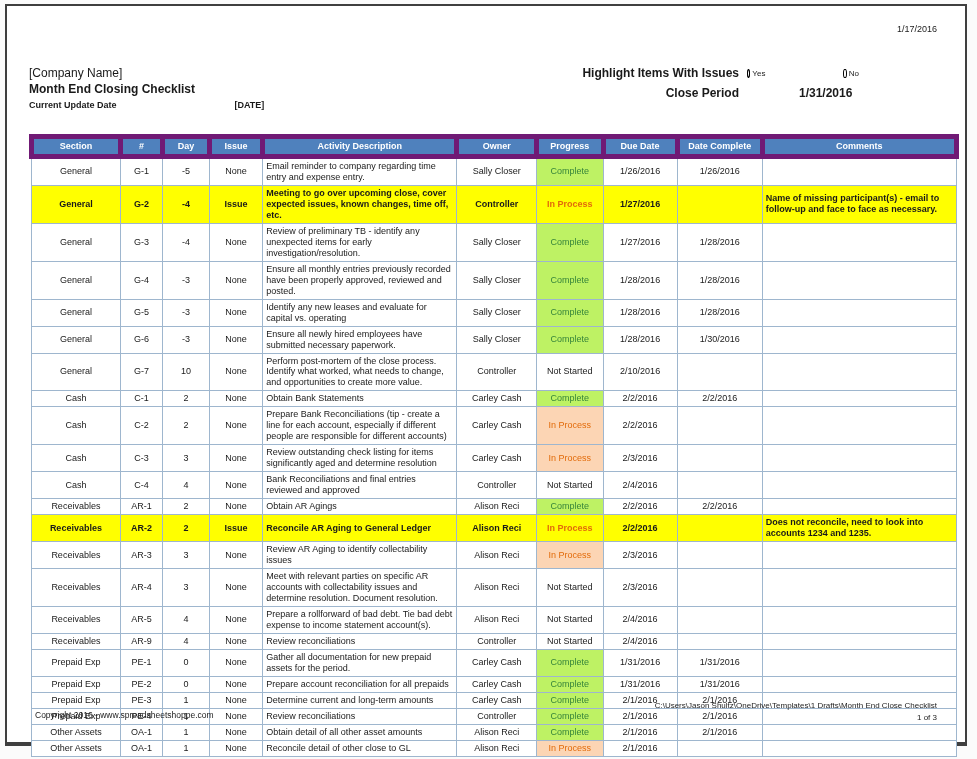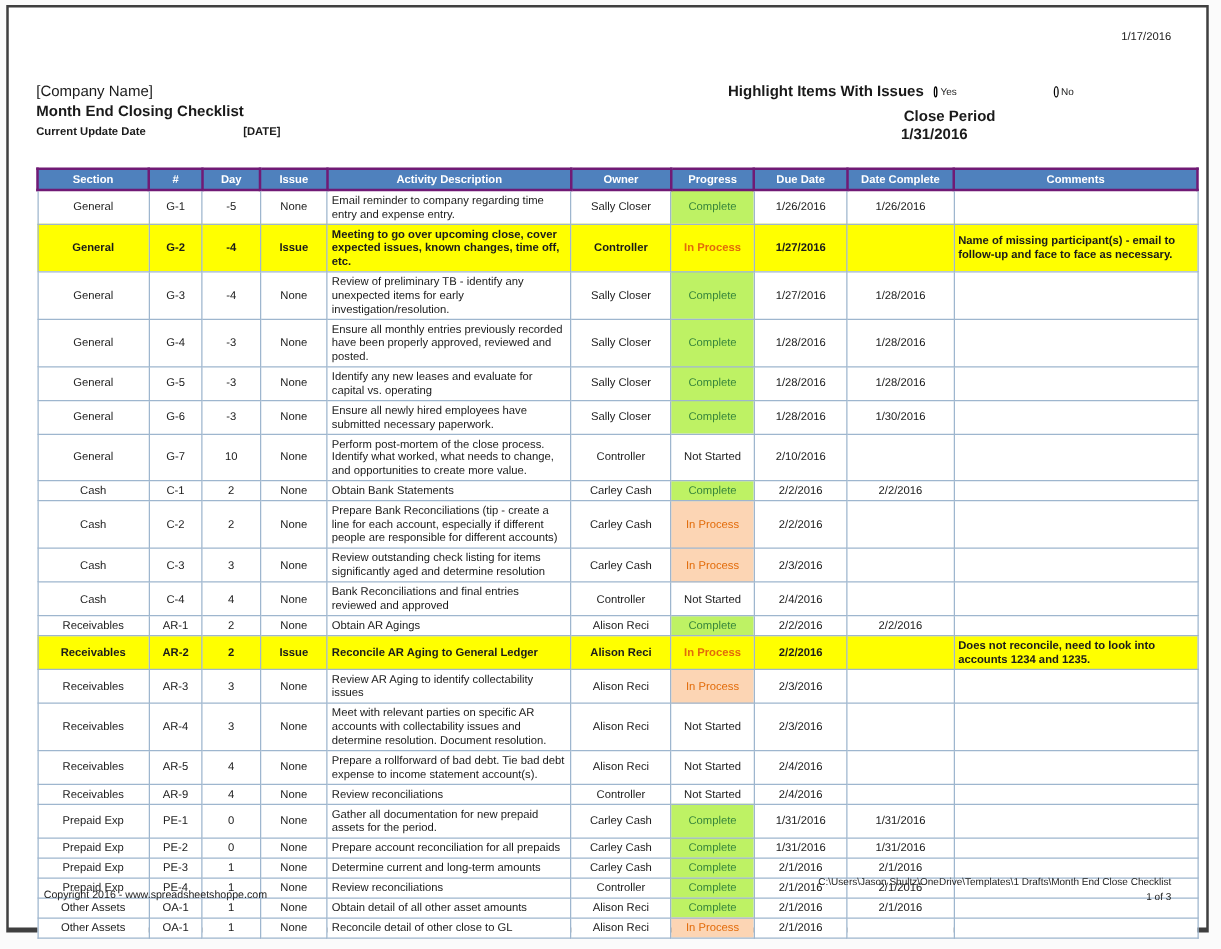--- a/index.html
+++ b/index.html
@@ -5,35 +5,35 @@
   * { margin:0; padding:0; box-sizing:border-box; }
   html,body { width:977px; height:759px; background:#fbfbfb; font-family:"Liberation Sans", sans-serif; color:#1a1a1a; }
   .sheet { position:absolute; left:5px; top:4px; width:962px; height:742px; background:#ffffff;
            border:2px solid #3f3f3f; border-bottom-width:4px; }
   .print-date { position:absolute; top:18px; right:28px; font-size:9px; color:#222; }
 
   .head { position:absolute; top:60px; left:22px; right:28px; display:flex; justify-content:space-between; }
   .head-left .company { font-size:12px; font-weight:normal; }
   .head-left .title { font-size:12px; font-weight:bold; margin-top:2px; }
   .head-left .update-row { margin-top:4px; font-size:9px; font-weight:bold; display:flex; }
-  .head-left .update-row .upd-val { margin-left:78px; }
+  .head-left .update-row .upd-val { margin-left:118px; }
   .head-right { font-size:12px; }
   .hr-row { display:flex; align-items:center; justify-content:flex-end; }
   .hr-label { font-weight:bold; }
   .radio-zone { width:190px; display:flex; align-items:center; margin-left:8px; }
   .radio { display:inline-block; width:9px; height:9px; border:1px solid #000; border-radius:50%; margin-right:2px; }
   .radio.filled { background:#000; box-shadow:inset 0 0 0 1px #fff; }
   .radio-label { font-size:8px; margin-right:78px; }
-  .cp-row { margin-top:6px;flex-direction:column; }
+  .cp-row { margin-top:6px; }
   .cp-value { width:190px; margin-left:8px; font-weight:bold; text-align:left; padding-left:52px; }
 
   table.checklist { position:absolute; top:128px; left:22px; width:930px; border-collapse:collapse;
                     font-size:9px; line-height:1.22; table-layout:fixed; }
   .checklist th { background:#4f81bd; color:#ffffff; font-weight:bold; font-size:9px; padding:2px 1px;
-                  border:2px solid #701a75; text-align:center; }
+                  border:5px solid #701a75; text-align:center; }
   .checklist td { border:1px solid #9eb6ce; padding:2px 3px; vertical-align:middle; background:#fff; }
   .checklist td.ac { text-align:center; }
   .checklist td.al { text-align:left; }
   .row-issue td { background:#ffff00; font-weight:bold; }
   td.p-complete { background:#bef264; color:#37853b; }
   td.p-inprocess { background:#fcd5b4; color:#e26b0a; }
   td.p-inprocess-hl { color:#e26b0a; }
 
   .footer-left { position:absolute; left:28px; bottom:22px; font-size:8.5px; color:#222; }
   .footer-right { position:absolute; right:28px; bottom:18px; font-size:8px; color:#222; text-align:right; line-height:1.5; }

